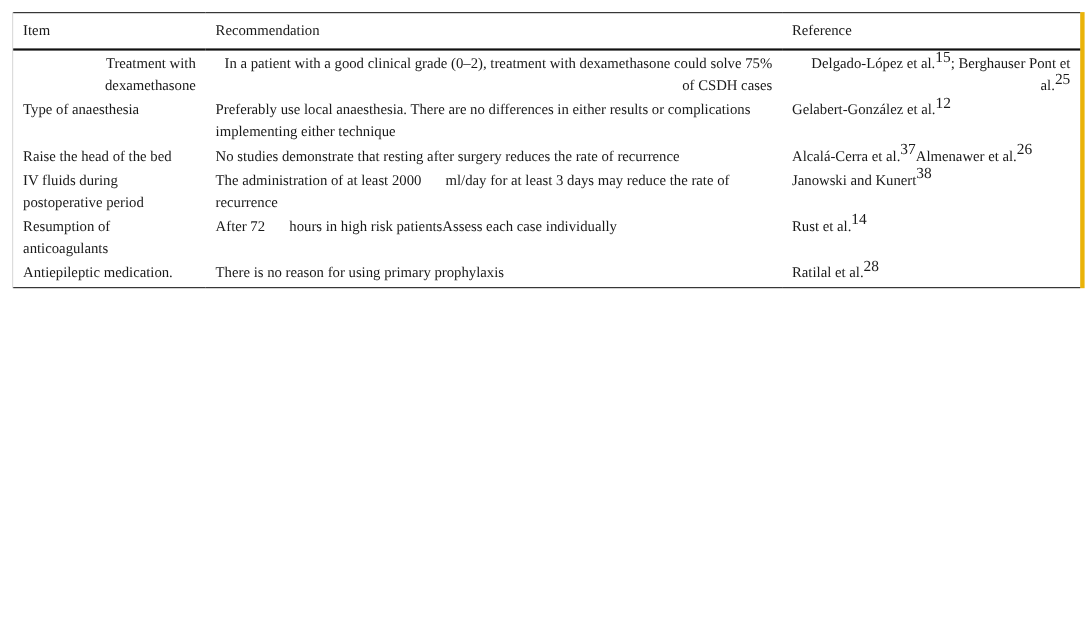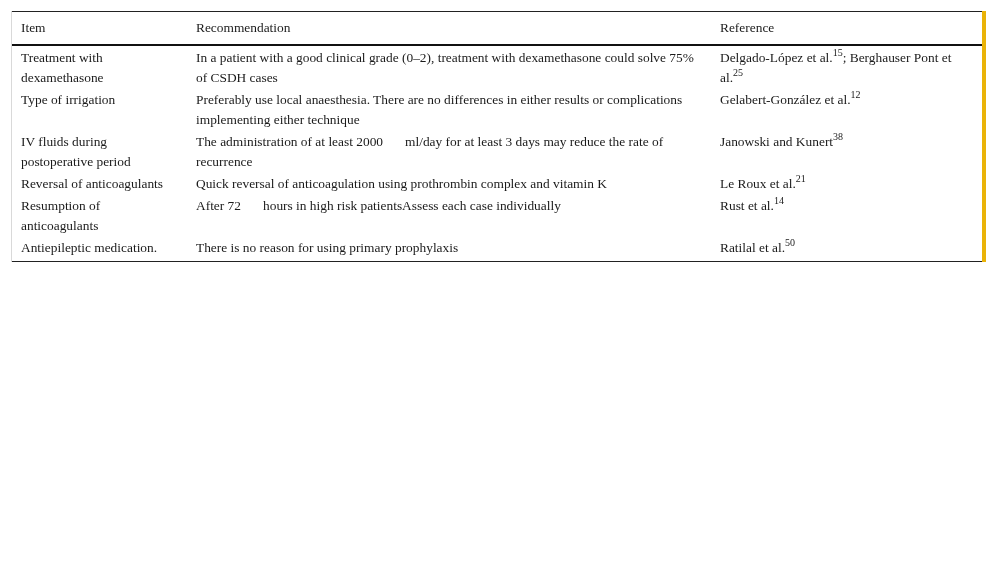--- a/index.html
+++ b/index.html
@@ -35,28 +35,28 @@
     thead th {
       font-weight: normal;
       text-align: left;
       padding: 6px 9px 6px 9px;
       height: 19px;
     }
     tbody td {
       vertical-align: top;
       padding: 1px 9px 1px 9px;
     }
-    tbody tr:first-child td { padding-top: 2px; }
+    tbody tr:first-child td { padding-top: 2px; text-align: right; }
     tbody tr:last-child td { padding-bottom: 3px; }
     tbody tr:last-child { border-bottom: 1px solid #222; }
     .col-item { width: 175px; }
     .col-rec { width: 524px; }
     .col-ref { width: auto; }
     sup {
-      font-size: 10px;
+      font-size: 14px;
       line-height: 0;
       position: relative;
       top: -1px;
       margin-top: 32px;
     }
     .gap { display: inline-block; width: 22px; }
   </style>
 </head>
 <body>
 
@@ -75,39 +75,39 @@
       </tr>
     </thead>
     <tbody id="table-body">
 
     <tr>
           <td>Treatment with dexamethasone</td>
           <td>In a patient with a good clinical grade (0–2), treatment with dexamethasone could solve 75% of CSDH cases</td>
           <td><span>Delgado-López et al.</span><sup>15</sup><span>;</span><span> Berghauser Pont et al.</span><sup>25</sup><span></span></td>
         </tr>
         <tr>
-          <td>Type of irrigation</td>
+          <td>Type of anaesthesia</td>
           <td>Preferably use local anaesthesia. There are no differences in either results or complications implementing either technique</td>
           <td><span>Gelabert-González et al.</span><sup>12</sup><span></span></td>
+        </tr>
+        <tr>
+          <td>Raise the head of the bed</td>
+          <td>No studies demonstrate that resting after surgery reduces the rate of recurrence</td>
+          <td><span>Alcalá-Cerra et al.</span><sup>37</sup><span></span><span>Almenawer et al.</span><sup>26</sup><span></span></td>
         </tr>
         <tr>
           <td>IV fluids during postoperative period</td>
           <td><span>The administration of at least 2000</span><span class="gap"></span><span>ml/day for at least 3 days may reduce the rate of recurrence</span></td>
           <td><span>Janowski and Kunert</span><sup>38</sup><span></span></td>
-        </tr>
-        <tr>
-          <td>Reversal of anticoagulants</td>
-          <td>Quick reversal of anticoagulation using prothrombin complex and vitamin K</td>
-          <td><span>Le Roux et al.</span><sup>21</sup><span></span></td>
         </tr>
         <tr>
           <td>Resumption of anticoagulants</td>
           <td><span>After 72</span><span class="gap"></span><span>hours in high risk patientsAssess each case individually</span></td>
           <td><span>Rust et al.</span><sup>14</sup><span></span></td>
         </tr>
         <tr>
           <td>Antiepileptic medication.</td>
           <td>There is no reason for using primary prophylaxis</td>
-          <td><span>Ratilal et al.</span><sup>50</sup><span></span></td>
+          <td><span>Ratilal et al.</span><sup>28</sup><span></span></td>
         </tr>
       </tbody>
   </table>
 </div>
 
 </body></html>

